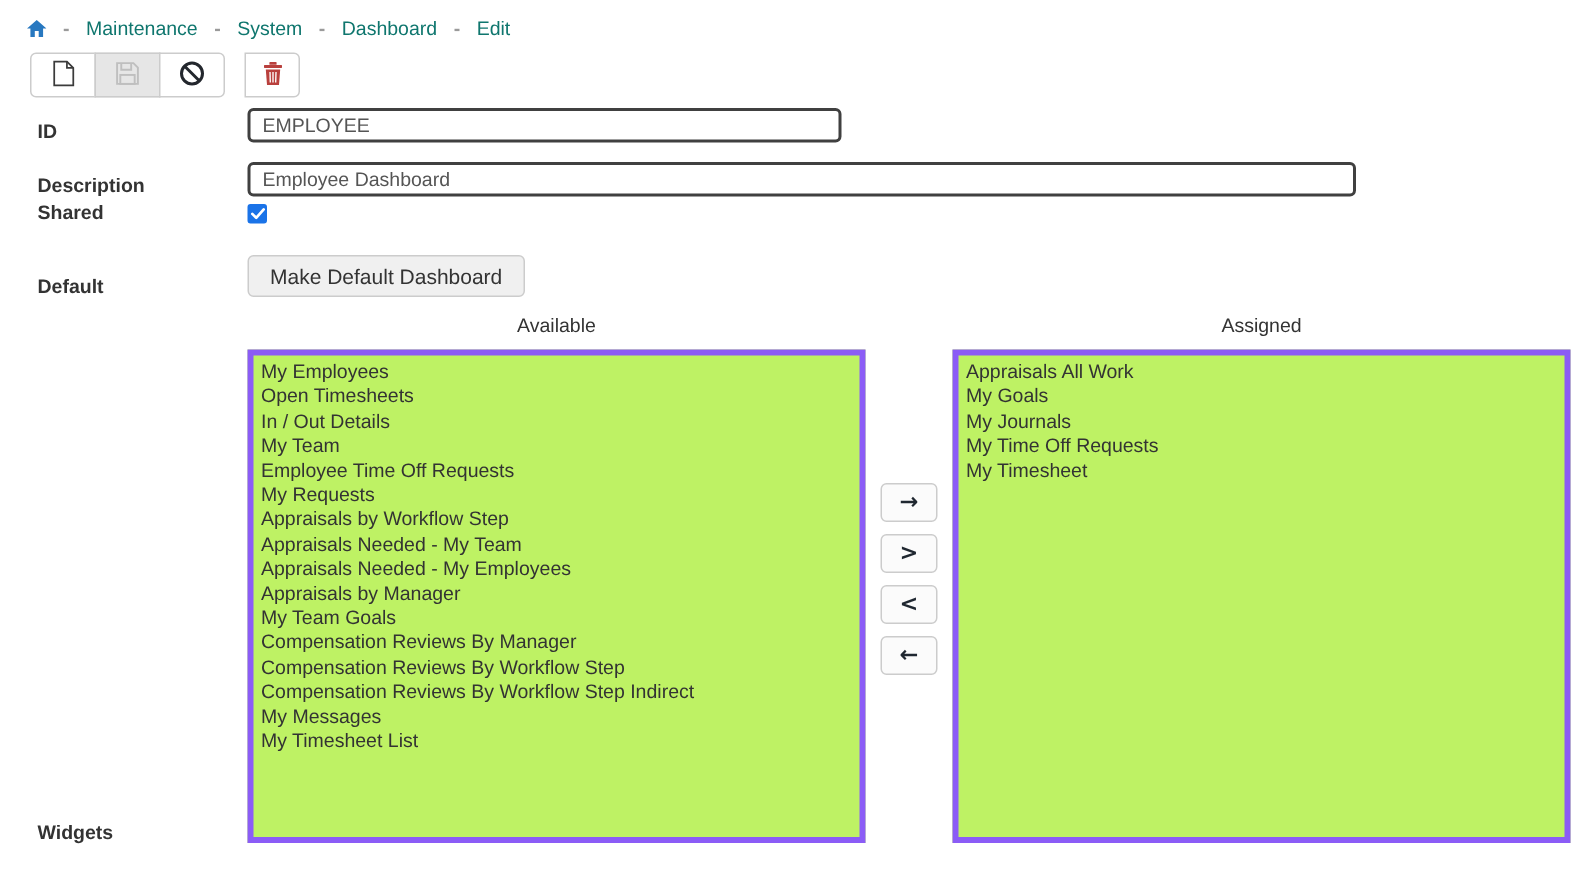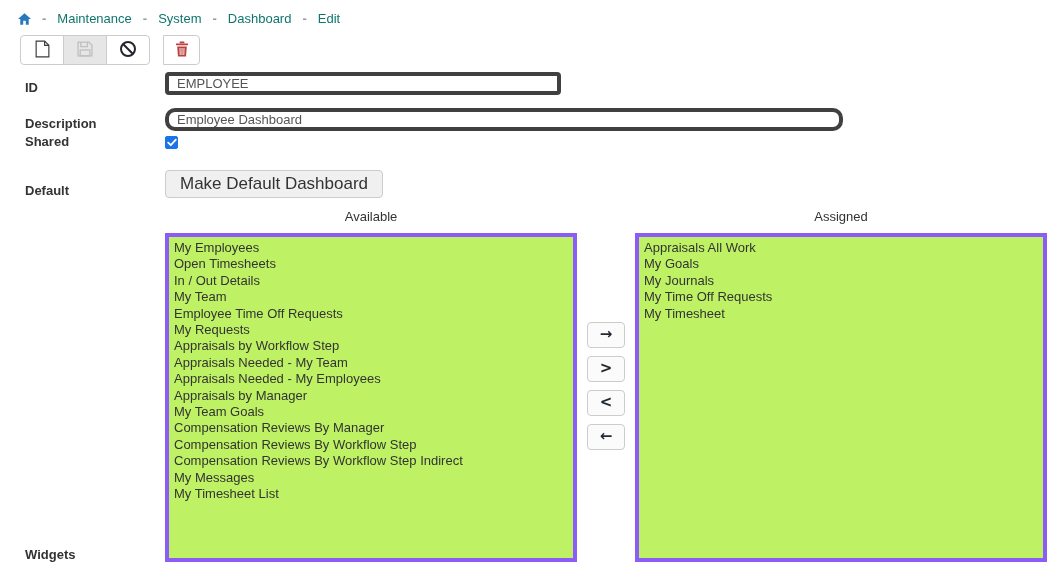--- a/index.html
+++ b/index.html
@@ -51,31 +51,31 @@
   .form-row { display: flex; margin-left: 25px; align-items: flex-end; }
   .form-label { width: 140px; font-weight: bold; color: #333; padding-top: 3px; flex: none; }
   .row-id { margin-top: 7px; }
   .row-desc { margin-top: 13px; }
   .row-shared { }
   .row-default { margin-top: 21px; }
   .row-widgets { margin-top: 11px; }
 
   .text-input {
     height: 23px;
-    border: 4px solid #404040;
+    border: 2px solid #404040;
     border-radius: 4px;
     padding: 0 8px;
     font-family: "Liberation Sans", "DejaVu Sans", sans-serif;
     font-size: 13px;
     color: #555;
     outline: none;
     background: #fff;
   }
   .id-input { width: 396px; }
-  .desc-input { width: 678px; border-radius: 10px; }
+  .desc-input { width: 739px; }
 
   
   .checkbox {
     width: 13px; height: 13px;
     margin-top: 3px;
     border-radius: 2px;
     border: 1px solid #1a73e8;
     background: #fff;
     display: inline-flex; align-items: center; justify-content: center;
     cursor: pointer;
@@ -86,21 +86,21 @@
 
   
   .default-btn {
     height: 28px;
     padding: 0 14px;
     background: #f0f0f0;
     border: 1px solid #ccc;
     border-radius: 4px;
     color: #333;
     font-family: "Liberation Sans", "DejaVu Sans", sans-serif;
-    font-size: 17px;
+    font-size: 14px;
     cursor: pointer;
   }
 
   
   .widgets-field { display: flex; }
   .list-col { width: 412px; flex: none; }
   .list-header { text-align: center; color: #333; height: 20px; margin-bottom: 4px; }
   .listbox {
     height: 329px;
     border: 4px solid #8b5cf6;

